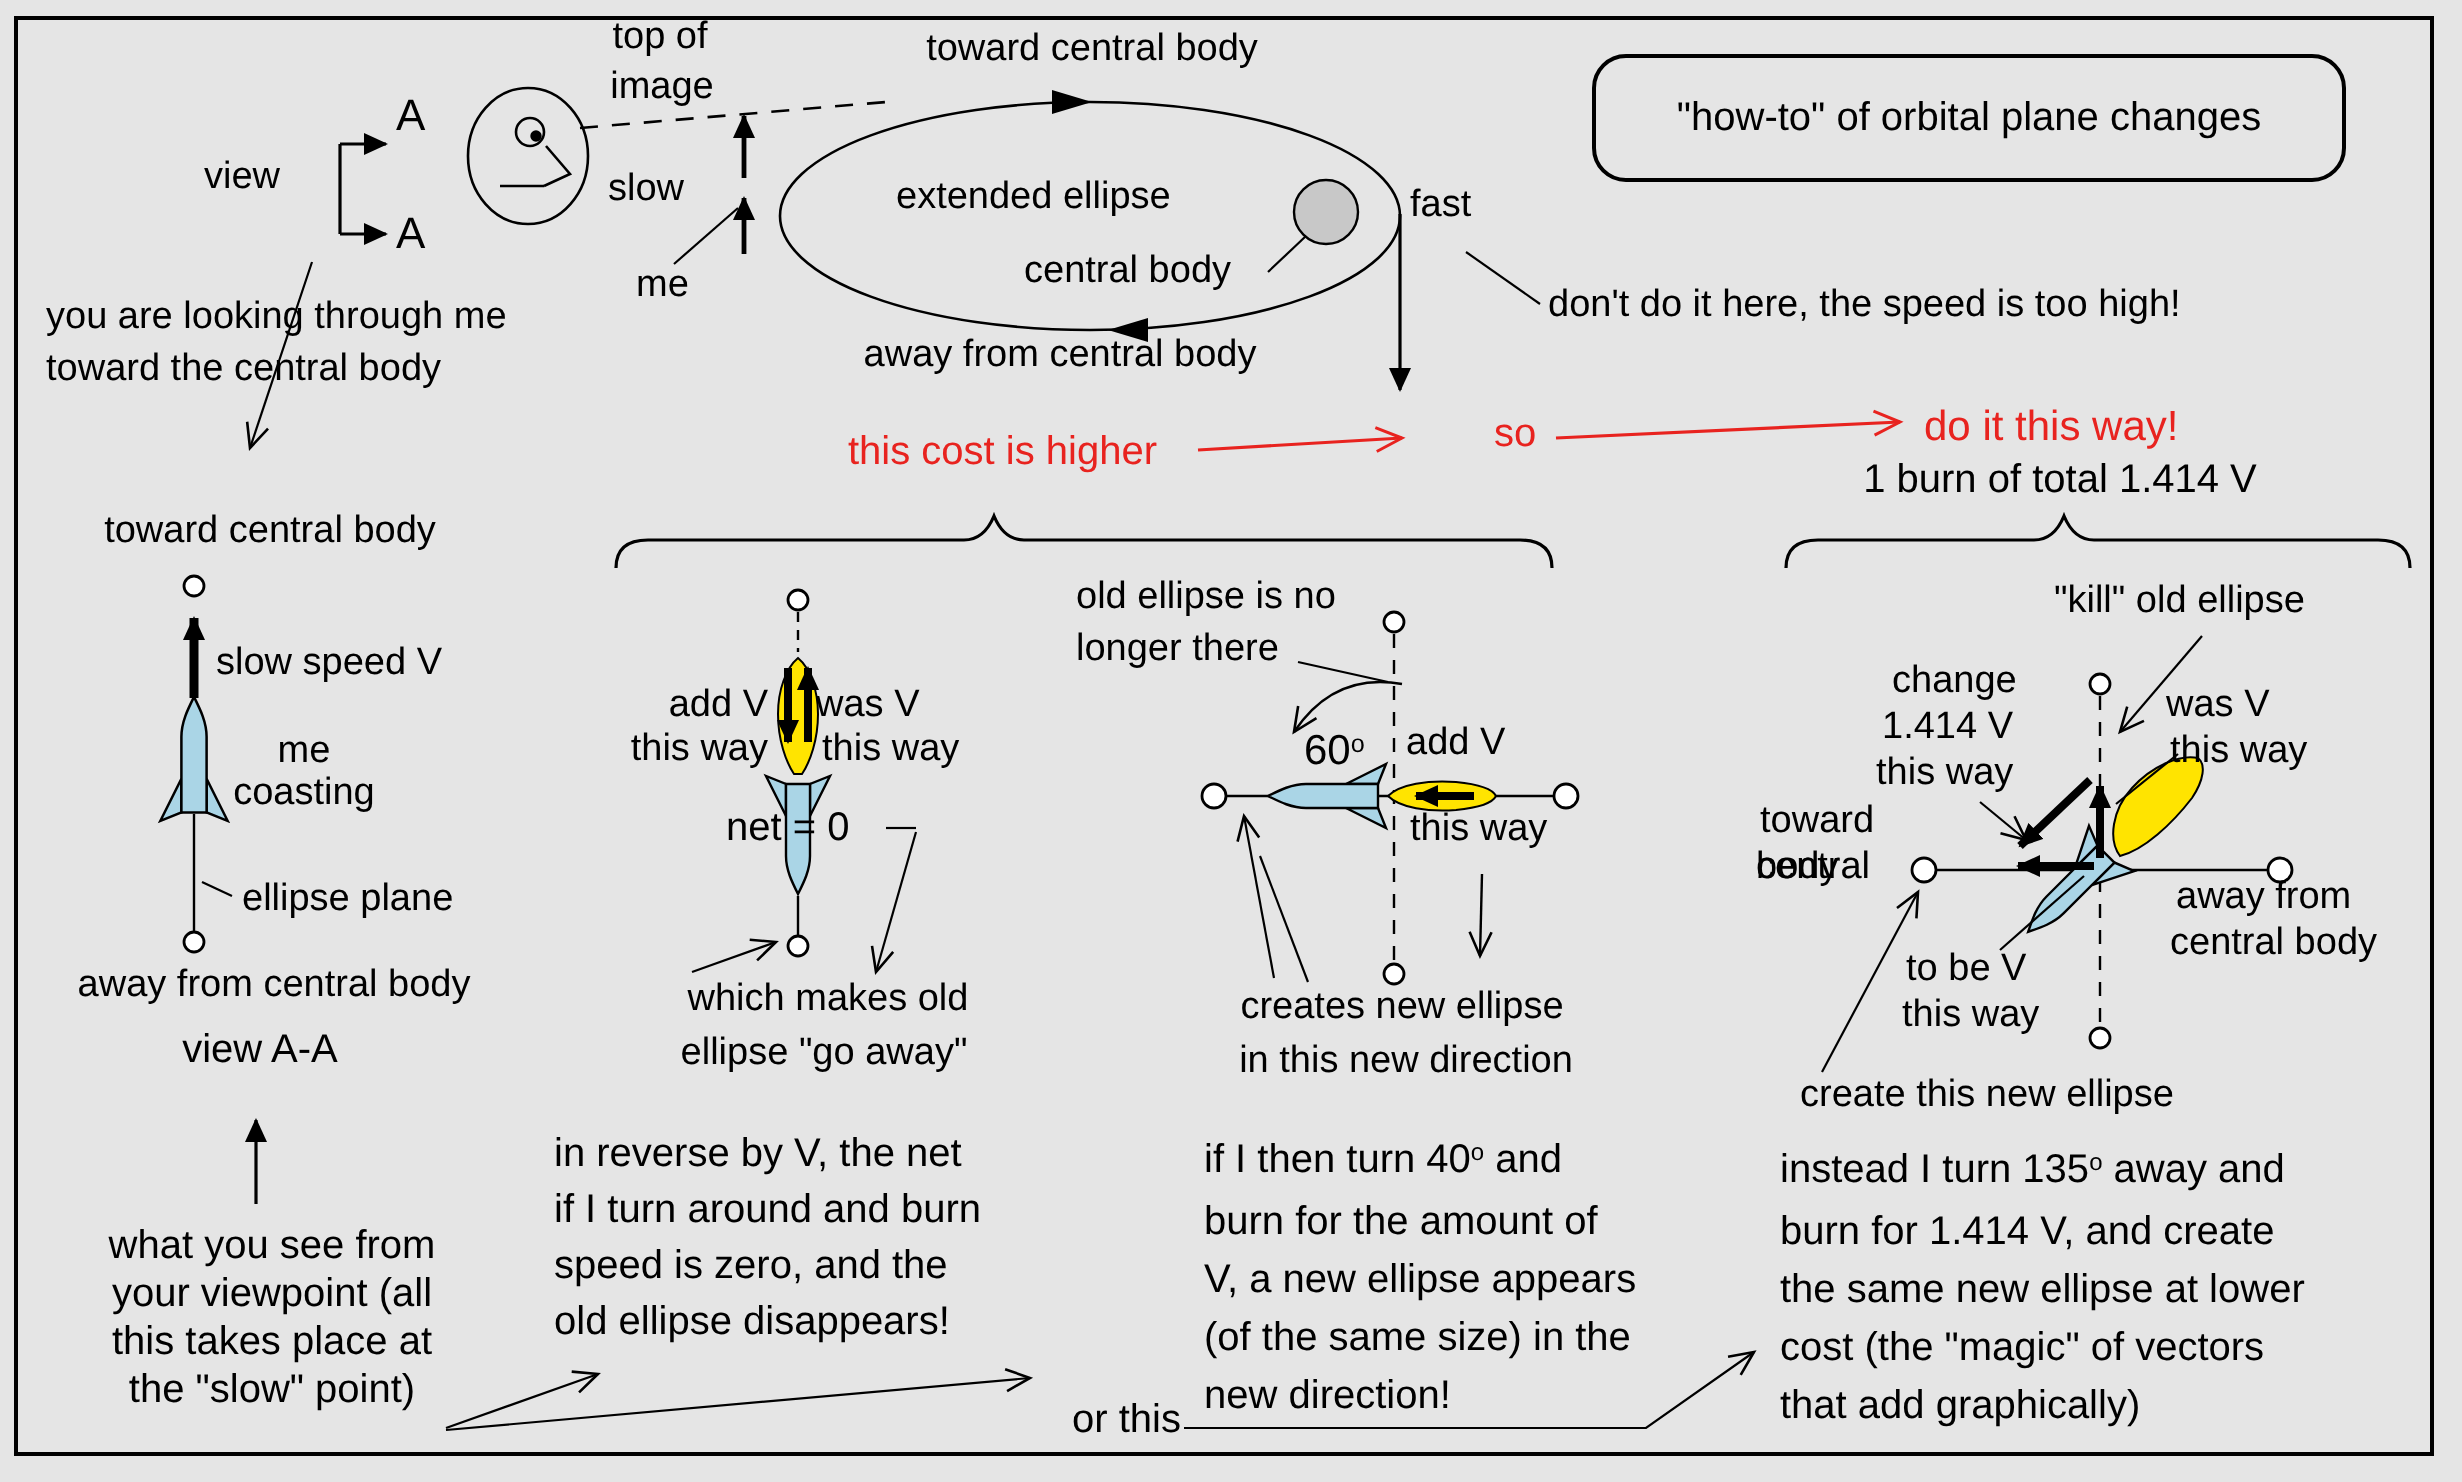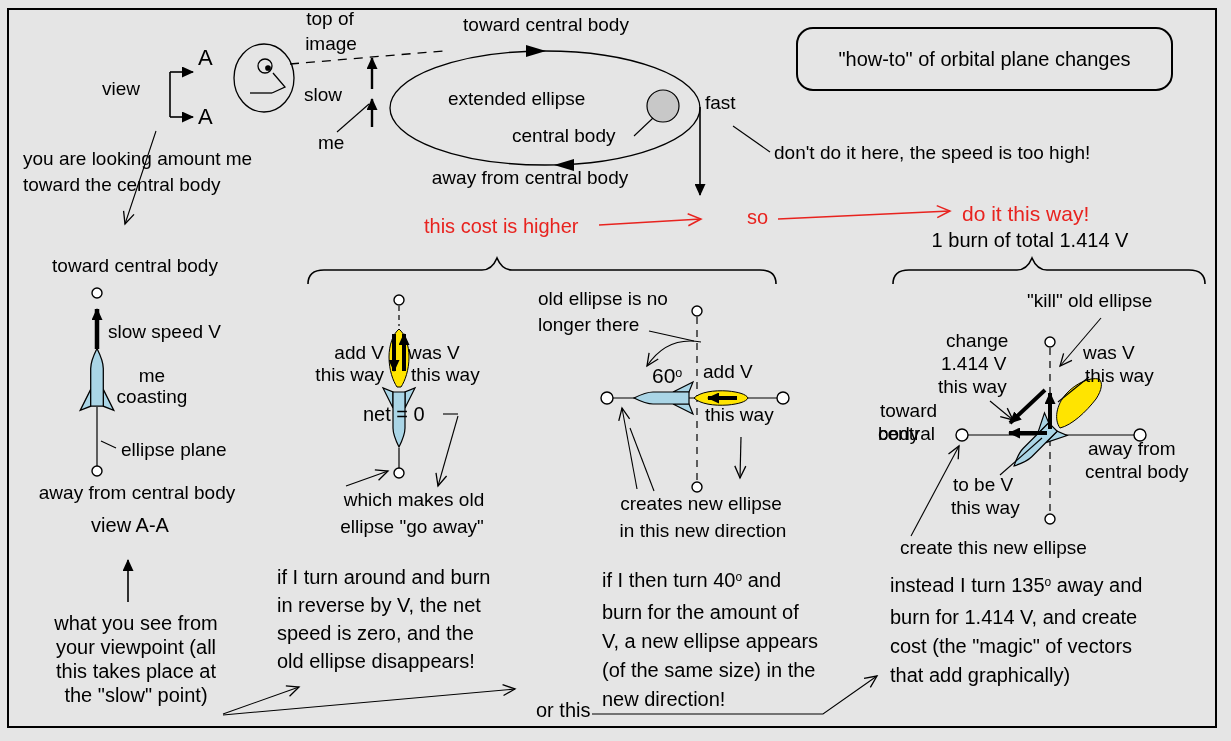--- a/index.html
+++ b/index.html
@@ -151,21 +151,21 @@
     <path d="M592,714 L823,714 L877,676" marker-end="url(#mo)"></path>
   </g>
 </svg>
 
 <div class="t c" style="left:330px;top:9px">top of</div>
 <div class="t c" style="left:331px;top:34px">image</div>
 <div class="t c" style="left:546px;top:15px">toward central body</div>
 <div class="t" style="left:102px;top:79px">view</div>
 <div class="t h22" style="left:198px;top:46px">A</div>
 <div class="t h22" style="left:198px;top:105px">A</div>
-<div class="t" style="left:23px;top:149px">you are looking amount me</div>
+<div class="t" style="left:23px;top:149px">you are looking through me</div>
 <div class="t" style="left:23px;top:175px">toward the central body</div>
 <div class="t" style="left:304px;top:85px">slow</div>
 <div class="t" style="left:318px;top:133px">me</div>
 <div class="t" style="left:448px;top:89px">extended ellipse</div>
 <div class="t" style="left:512px;top:126px">central body</div>
 <div class="t c" style="left:530px;top:168px">away from central body</div>
 <div class="t" style="left:705px;top:93px">fast</div>
 <div class="t" style="left:774px;top:143px">don't do it here,  the speed is too high!</div>
 
 <div class="titlebox">
@@ -217,36 +217,37 @@
 <div class="t" style="left:900px;top:538px">create this new ellipse</div>
 
 <div class="t p ctr" style="left:30px;top:611px;width:212px;white-space:normal;line-height:24px">
   <div>what you see from</div>
   <div>your viewpoint (all</div>
   <div>this takes place at</div>
   <div>the "slow" point)</div>
 </div>
 
 <div class="t p" style="left:277px;top:563px;line-height:28px">
+  <div>in reverse by V,  the net</div>
   <div>if I turn around and burn</div>
-  <div>in reverse by V,  the net</div>
   <div>speed is zero,  and the</div>
   <div>old ellipse disappears!</div>
 </div>
 
 <div class="t p p29" style="left:602px;top:566px">
   <div><span>if I then turn 40</span><span class="sup">o</span><span> and</span></div>
   <div>burn for the amount of</div>
   <div>V,  a new ellipse appears</div>
   <div>(of the same size) in the</div>
   <div>new direction!</div>
 </div>
 
 <div class="t p p29" style="left:890px;top:571px">
   <div><span>instead I turn 135</span><span class="sup">o</span><span> away and</span></div>
   <div>burn for 1.414 V,  and create</div>
+  <div>the same new ellipse at lower</div>
   <div>cost (the "magic" of vectors</div>
   <div>that add graphically)</div>
 </div>
 
 <div class="t p" style="left:536px;top:697px">or this</div>
 
 </div>
 
 </body></html>

